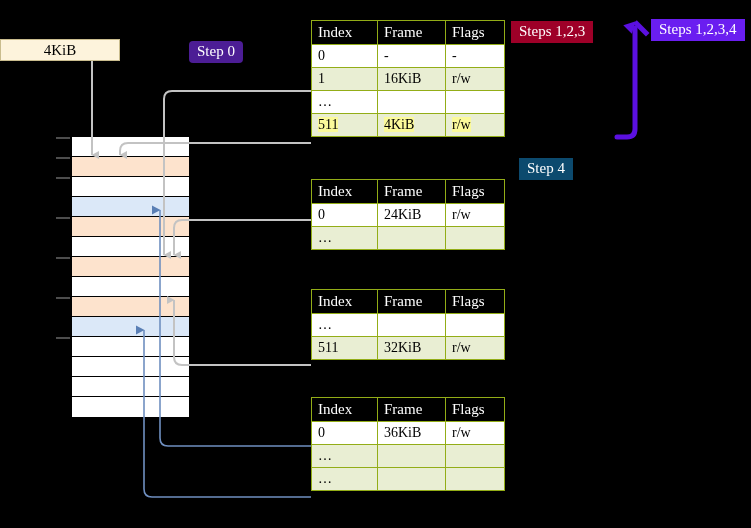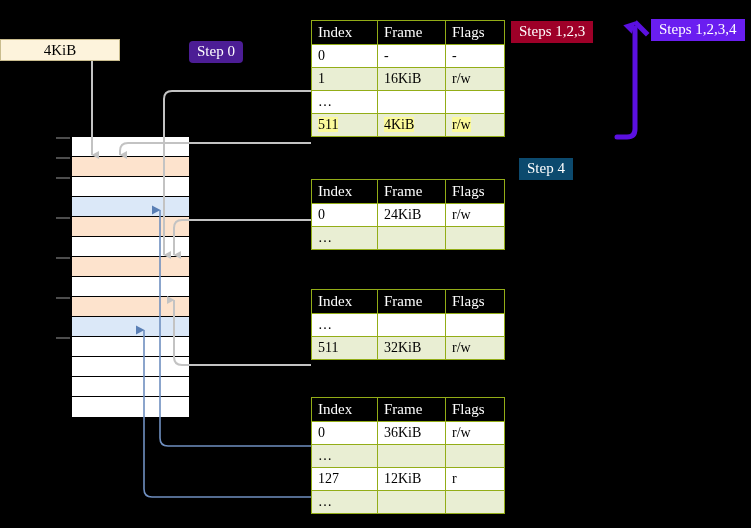--- a/index.html
+++ b/index.html
@@ -177,25 +177,20 @@
       <tr class="plain">
         <td>0</td>
         <td>36KiB</td>
         <td>r/w</td>
       </tr>
       <tr class="alt">
         <td>…</td>
         <td></td>
         <td></td>
       </tr>
-      <tr class="plain">
-        <td>127</td>
-        <td>12KiB</td>
-        <td>r</td>
-      </tr>
       <tr class="alt">
         <td>…</td>
         <td></td>
         <td></td>
       </tr>
     </tbody>
   </table>
 
   <svg class="wires" viewBox="0 0 751 528">
     <defs>

